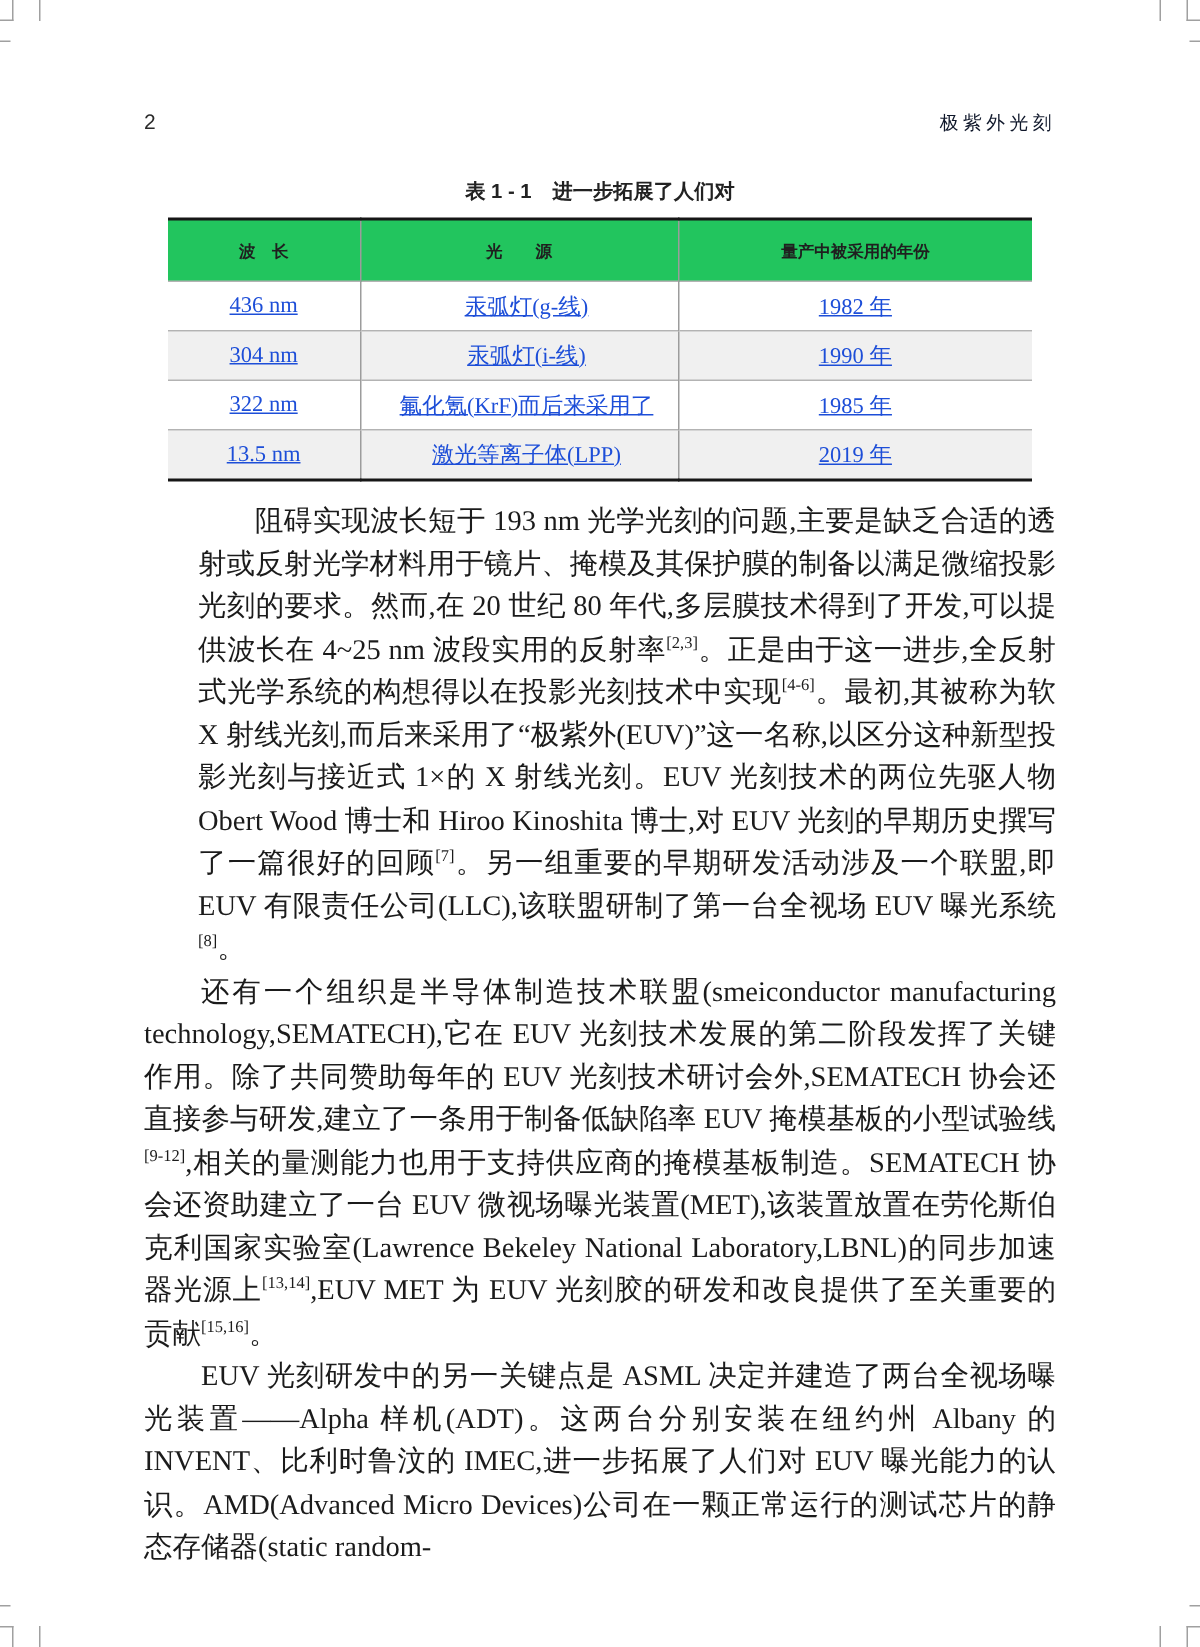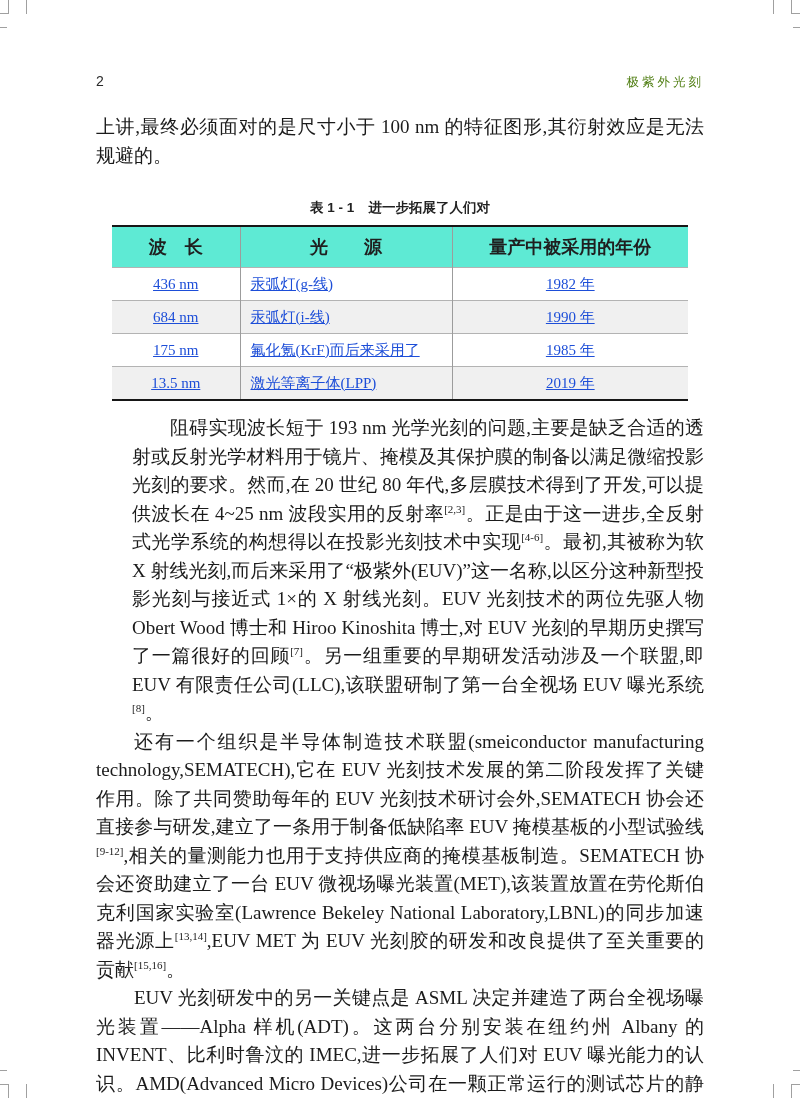--- a/index.html
+++ b/index.html
@@ -19,21 +19,21 @@
 
   .page-header {
     display: flex;
     justify-content: space-between;
     align-items: baseline;
     height: 17px;
   }
   .page-number { font-size: 14px; color: #2a2a2a; font-family: "Liberation Sans", sans-serif; }
   .running-title {
     font-size: 12.5px;
-    color: #4d7c0f;
+    color: #0f172a;
     letter-spacing: 3px;
     font-family: "Liberation Sans", sans-serif;
   }
 
   .body-p {
     margin: 0;
     font-size: 19px;
     line-height: 28.5px;
     text-align: justify;
     color: #1b1b1b;
@@ -54,38 +54,38 @@
 
   table.data-table {
     width: 576px;
     margin: 9px auto 0 auto;
     border-collapse: collapse;
     border-top: 2.5px solid #161616;
     border-bottom: 2.5px solid #161616;
     table-layout: fixed;
   }
   table.data-table thead th {
-    background: #5eead4;
+    background: #22c55e;
     height: 40px;
     font-family: "Liberation Sans", "DejaVu Sans", sans-serif;
     font-weight: 600;
-    font-size: 18px;
+    font-size: 11px;
     color: #1f1f1f;
     text-align: center;
     padding: 0;
   }
   table.data-table tbody td {
     height: 32px;
     font-size: 15px;
     color: #1d4ed8;
     padding: 0;
     text-align: center;
     text-decoration: underline;
   }
-  table.data-table tbody td.src { text-align: left; padding-left: 10px; }
+  table.data-table tbody td.src { text-align: center; padding-left: 10px; }
   table.data-table tbody tr { border-top: 1px solid #b3b3b3; }
   table.data-table tbody tr:nth-child(even) { background: #f0f0f0; }
   table.data-table th + th,
   table.data-table td + td { border-left: 1px solid #9c9c9c; }
 
   .after-table { margin-top: 13px; margin-left: 36px; }
 
   sup.ref {
     font-size: 11px;
     line-height: 0;
@@ -117,21 +117,20 @@
   <div class="cm" style="left:773px;top:1084px;width:1px;height:14px;"></div>
   <div class="cm" style="left:793px;top:1070px;width:7px;height:1px;"></div>
 
   <div class="content">
 
     <div class="page-header">
       <span class="page-number">2</span>
       <span class="running-title">极紫外光刻</span>
     </div>
 
-    <p class="body-p intro-p"><span>上讲,最终必须面对的是尺寸小于 100 nm 的特征图形,其衍射效应是无法规避的。</span></p>
 
     <div class="table-caption">
       <span class="cap-label">表 1 - 1</span><span class="cap-title">进一步拓展了人们对</span>
     </div>
 
     <table class="data-table">
       <colgroup>
         <col style="width:128px">
         <col style="width:212px">
         <col style="width:236px">
@@ -143,26 +142,26 @@
           <th>量产中被采用的年份</th>
         </tr>
       </thead>
       <tbody>
         <tr>
           <td>436 nm</td>
           <td class="src">汞弧灯(g-线)</td>
           <td>1982 年</td>
         </tr>
         <tr>
-          <td>684 nm</td>
+          <td>304 nm</td>
           <td class="src">汞弧灯(i-线)</td>
           <td>1990 年</td>
         </tr>
         <tr>
-          <td>175 nm</td>
+          <td>322 nm</td>
           <td class="src">氟化氪(KrF)而后来采用了</td>
           <td>1985 年</td>
         </tr>
         <tr>
           <td>13.5 nm</td>
           <td class="src">激光等离子体(LPP)</td>
           <td>2019 年</td>
         </tr>
       </tbody>
     </table>

